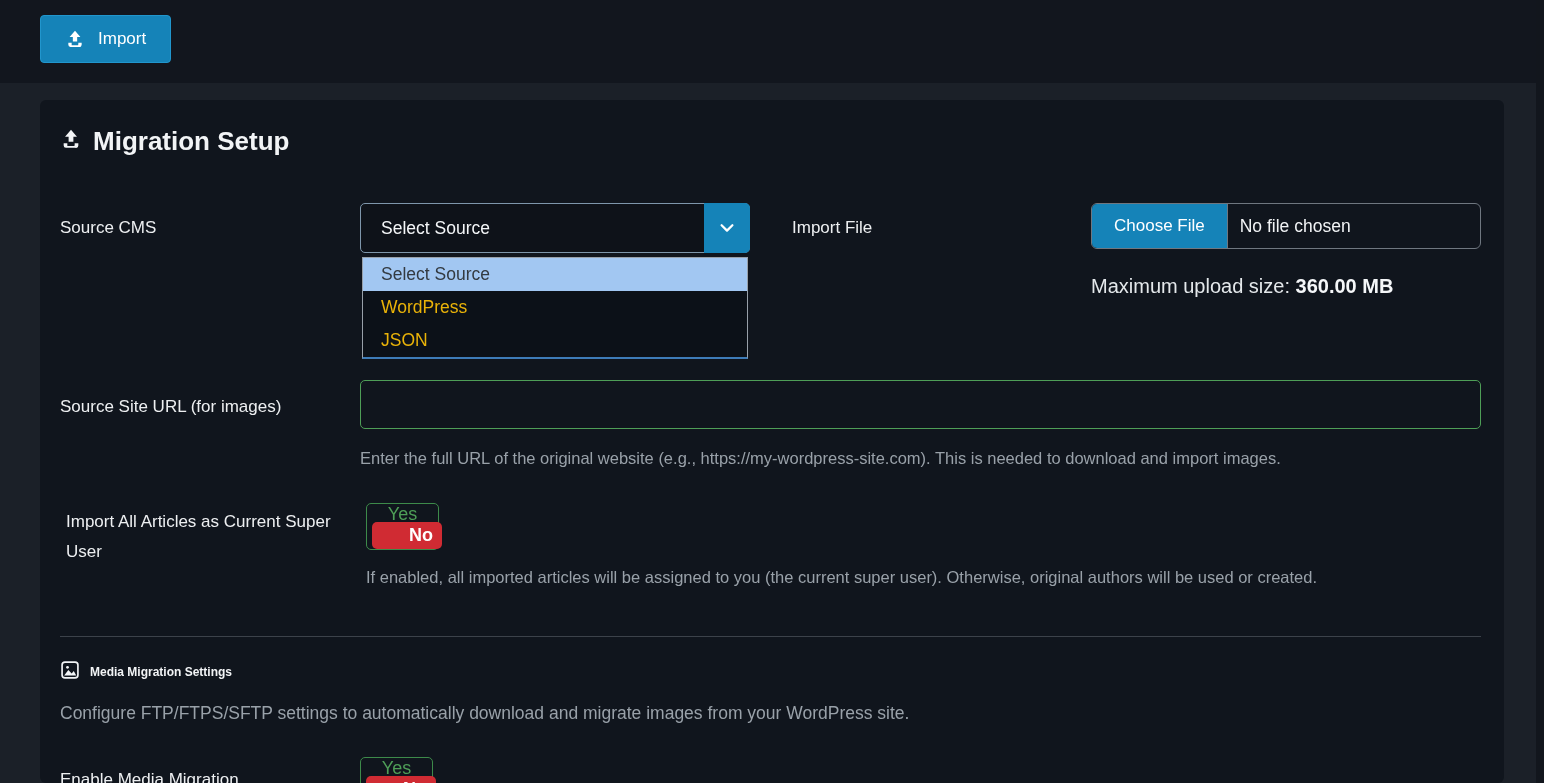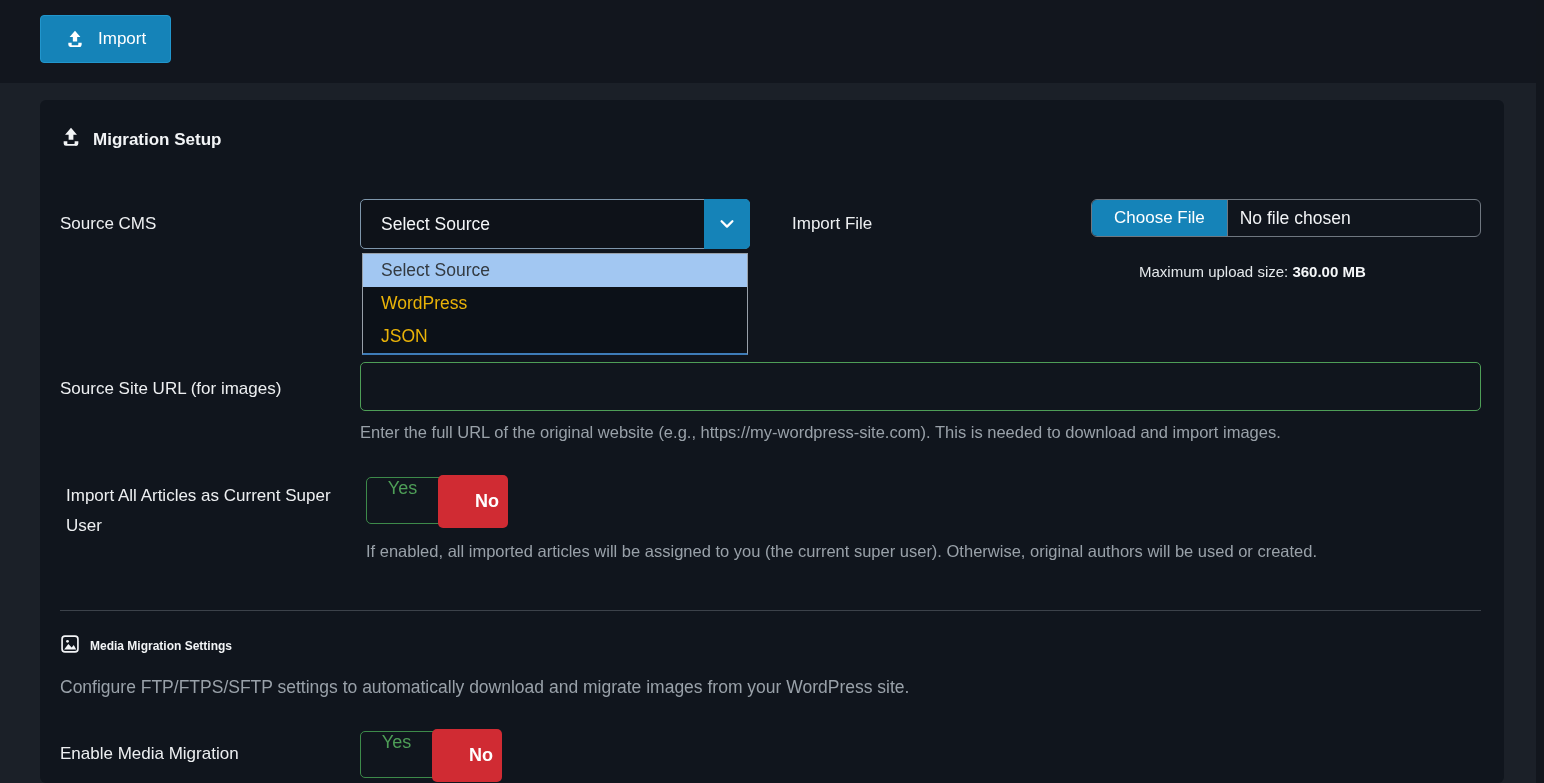--- a/index.html
+++ b/index.html
@@ -35,21 +35,21 @@
   .panel {
     width:1464px; height:683px;
     background:#10151d;
     border-radius:6px;
     padding:0 23px 0 20px;
     position:relative;
   }
   .panel-title {
     display:flex; align-items:center; gap:11px;
     padding-top:26px;
-    font-size:17px; font-weight:bold; color:#f2f4f6;
+    font-size:26px; font-weight:bold; color:#f2f4f6;
   }
 
   .form-label { font-size:17px; color:#edeff1; line-height:30px; }
   .help-text  { font-size:16.5px; color:#99a1a9; line-height:30px; }
 
   
   .row1 { display:flex; margin-top:46px; }
   .row1 .lbl-a { width:300px; padding-top:10px; }
   .select-wrap { width:390px; position:relative; }
   .select-box {
@@ -82,62 +82,63 @@
     height:33px; line-height:33px;
     padding-left:18px;
     font-size:17.5px; color:#eab308;
     cursor:pointer;
   }
   .dropdown .opt.highlighted { background:#a2c7f2; color:#333a41; }
 
   .row1 .lbl-b { width:299px; margin-left:42px; padding-top:10px; }
   .file-col { width:390px; }
   .file-input {
-    height:38px;
+    height:46px;
     border:1px solid #6f7780;
     border-radius:6px;
     display:flex; align-items:center;
     overflow:hidden;
     background:#10151d;
     cursor:pointer;
   }
   .file-btn {
     align-self:stretch;
     display:flex; align-items:center;
     padding:0 22px;
     background:#1583b8;
     color:#fff; font-size:17px;
     border-right:1px solid #6f7780;
     cursor:pointer;
   }
   .file-status { padding-left:12px; font-size:17.5px; color:#f1f3f5; }
-  .max-upload { margin-top:26px; font-size:15px; color:#e4e8eb;margin-left:48px; }
+  .max-upload { margin-top:26px; font-size:20px; color:#e4e8eb; }
   .max-upload b { color:#f5f7f9; }
 
   
   .row2 { display:flex; margin-top:82px; }
   .row2 .lbl { width:300px; padding-top:12px; }
   .url-col { flex:1; }
   .url-input {
     width:100%; height:49px;
     background:transparent;
     border:1px solid #4e9e57;
     border-radius:5px;
     color:#eceff2; font-size:17px;
     padding:0 14px;
     outline:none;
   }
 
   
   .toggle {
-    display:inline-flex; align-items:flex-start;
+    display:inline-flex; align-items:flex-end;
     height:47px;
     border:1px solid #3d8a4a;
     border-radius:5px;
     position:relative;
+    flex-direction:column;
   }
   .toggle .yes {
     width:71px; text-align:center;
     color:#4e9e57; font-size:18px;
     cursor:pointer;
   }
   .toggle .no {
     width:70px; height:53px; margin:-3px -4px 0 0; top:-0px;
     background:#d02b33;
     border-radius:5px;
@@ -234,21 +235,21 @@
         <div class="max-upload">
           <span>Maximum upload size: </span><b>360.00 MB</b>
         </div>
       </div>
     </div>
 
     <div class="row2">
       <div class="lbl form-label">Source Site URL (for images)</div>
       <div class="url-col">
         <input class="url-input" type="text" value="" style="">
-        <div class="help-text" style="margin-top:6px">Enter the full URL of the original website (e.g., https://my-wordpress-site.com). This is needed to download and import images.</div>
+        <div class="help-text" style="margin-top:14px">Enter the full URL of the original website (e.g., https://my-wordpress-site.com). This is needed to download and import images.</div>
       </div>
     </div>
 
     <div class="row3">
       <div class="lbl form-label">Import All Articles as Current Super User</div>
       <div class="fld-col">
         <div class="toggle">
           <span class="yes">Yes</span>
           <span class="no">No</span>
         </div>

